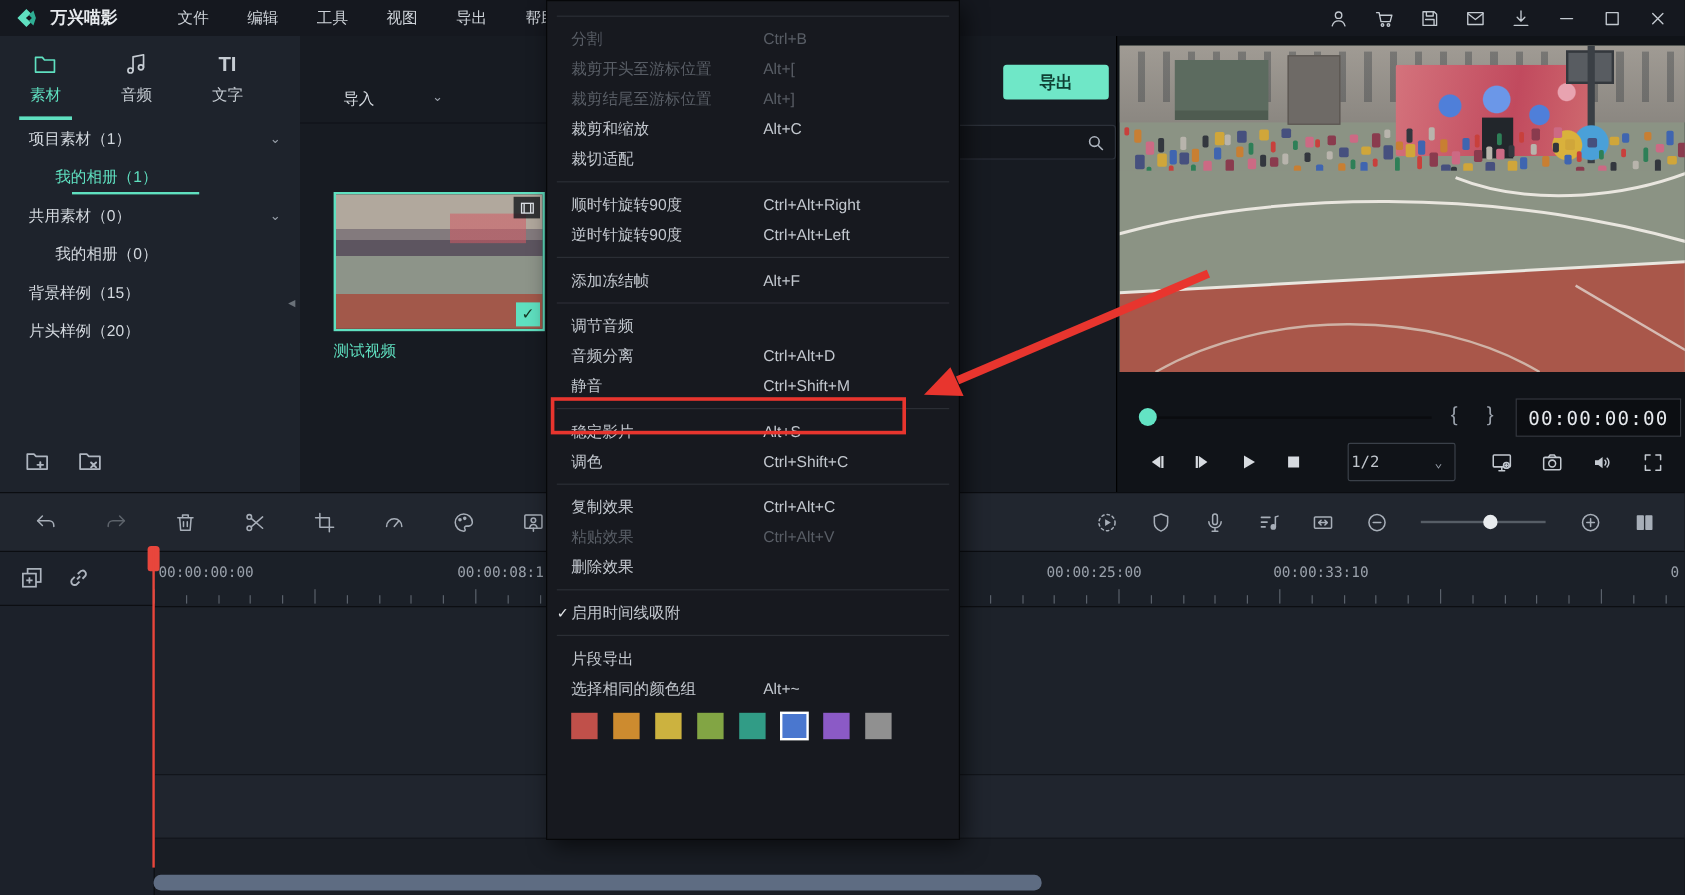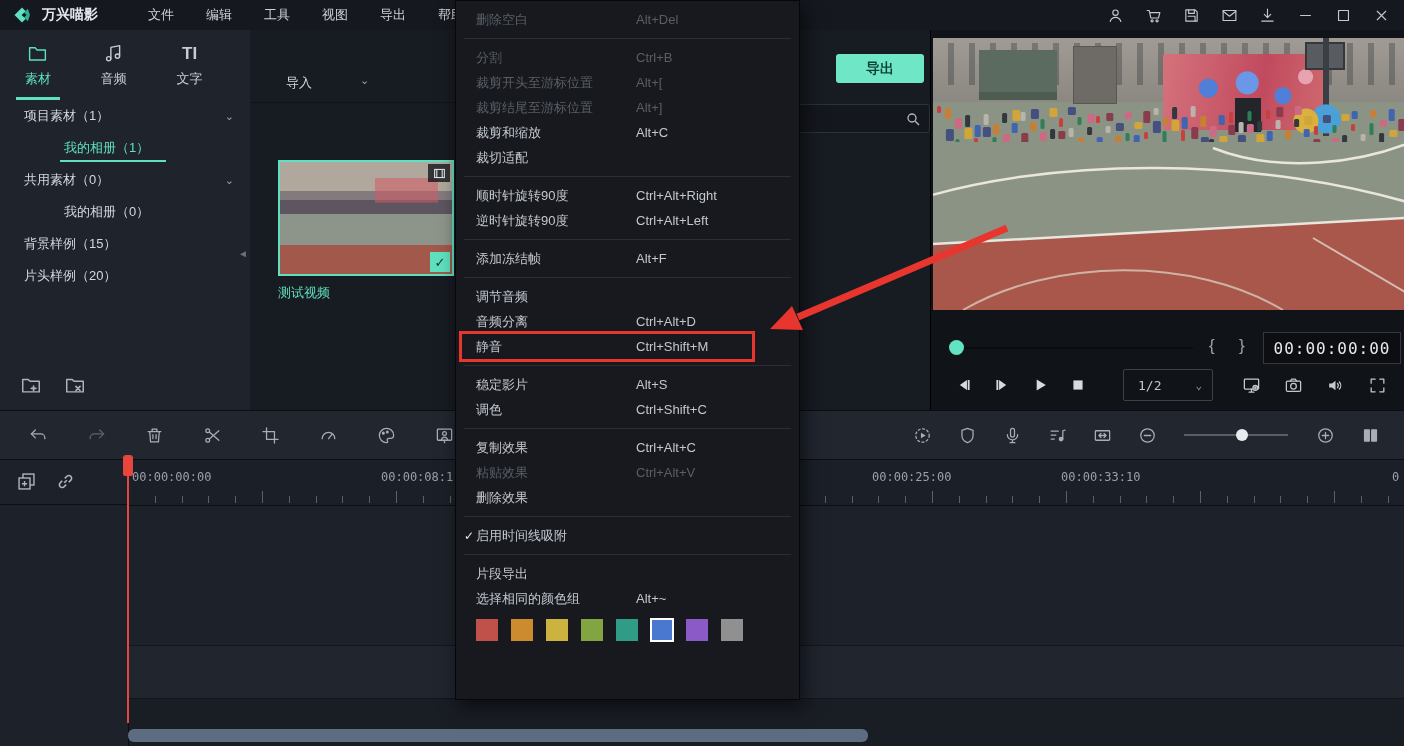--- a/index.html
+++ b/index.html
@@ -20,21 +20,21 @@
   .tb-ic .icon{width:17px;height:17px;}
   
   #tabbar{left:0;top:30px;width:455px;height:70px;background:#1e232c;display:flex;border-bottom:1px solid #11141a;}
   .tab{width:77px;display:flex;flex-direction:column;align-items:center;justify-content:center;gap:6px;font-size:13px;color:#c6ccd3;position:relative;}
   .tab .icon{width:21px;height:21px;text-align:center;}
   .tab.active{color:#5fe0c0;}
   .tab.active::after{content:"";position:absolute;bottom:0;left:16px;right:16px;height:3px;background:#5fe0c0;}
   
   #sidebar{left:0;top:100px;width:250px;height:310px;background:#1e232c;border-right:1px solid #11141a;}
   .sb-item{position:relative;font-size:13px;color:#d3d8de;height:32px;line-height:32px;padding-left:24px;}
-  .sb-item.indent{padding-left:64px;}
+  .sb-item.indent{padding-left:46px;}
   .sb-item.active{color:#5fe0c0;}
   .sb-item.active::after{content:"";position:absolute;left:60px;width:106px;bottom:2px;height:2px;background:#5fe0c0;}
   .sb-item .chev{position:absolute;right:16px;top:0;color:#9aa1ab;font-size:11px;}
   #sb-footer{position:absolute;left:0;bottom:10px;display:flex;gap:22px;padding-left:20px;}
   #sb-footer .icon{width:22px;height:22px;color:#aeb5bf;}
   #sb-collapse{position:absolute;right:2px;top:148px;color:#6a7179;font-size:10px;}
   
   #media{left:250px;top:30px;width:680px;height:380px;background:#171b22;}
   #import-row{position:absolute;left:0;top:0;width:205px;height:72px;border-bottom:1px solid #10131a;}
   #import-label{position:absolute;left:36px;top:44px;font-size:13px;color:#d3d8de;}
@@ -82,21 +82,21 @@
   #scrub-row{position:absolute;left:0;top:288px;width:474px;height:60px;}
   #scrub-line{position:absolute;left:22px;top:29px;width:240px;height:2px;background:#0a0c0f;}
   #scrub-dot{position:absolute;left:18px;top:22px;width:15px;height:15px;border-radius:50%;background:#63e3c4;}
   .brace{position:absolute;top:18px;color:#9aa1ab;font-size:17px;}
   #timecode{position:absolute;left:332px;top:14px;width:136px;height:30px;background:#0c0e12;border:1px solid #34383f;
             color:#e6e9ed;font-family:"DejaVu Sans Mono",monospace;font-size:16px;display:flex;align-items:center;justify-content:center;letter-spacing:1px;}
   #transport{position:absolute;left:0;top:330px;width:474px;height:50px;display:flex;align-items:center;}
   .tr-btn{width:38px;height:34px;display:flex;align-items:center;justify-content:center;color:#d7dbe0;}
   .tr-btn .icon{width:20px;height:20px;}
   #zoom-select{width:88px;height:30px;border:1px solid #3a4049;border-radius:2px;margin-left:26px;display:flex;align-items:center;color:#c0c6cd;font-size:13px;font-family:"DejaVu Sans Mono",monospace;}
-  #zoom-select span.v{margin-left:14px;flex:1;}
+  #zoom-select span.v{margin-left:2px;flex:1;}
   #zoom-select .chev{font-size:11px;margin-right:10px;color:#9aa1ab;}
   #util-icons{display:flex;margin-left:22px;gap:10px;}
   .ut-btn{width:32px;height:32px;display:flex;align-items:center;justify-content:center;color:#c3c9d0;}
   .ut-btn .icon{width:19px;height:19px;}
   
   #toolbar{left:0;top:410px;width:1404px;height:48px;background:#21262f;border-top:1px solid #0b0d11;border-bottom:1px solid #0b0d11;display:flex;align-items:center;z-index:4;}
   .tb-group{display:flex;align-items:center;}
   #tb-left{padding-left:26px;gap:34px;}
   #tb-right2{margin-left:auto;padding-right:22px;gap:21px;}
   .tl-btn{width:24px;height:24px;display:flex;align-items:center;justify-content:center;color:#a7aeb8;}
@@ -747,24 +747,20 @@
     </div>
 
   <div id="hscroll"></div>
 </div>
 
 <div id="playhead-cap"></div>
 <div id="playhead-line"></div>
 
 <div id="ctx" class="abs">
   <div id="ctx-items">
-      <div class="mi dis">
-        <span class="lbl">删除空白</span>
-        <span class="sc">Alt+Del</span>
-      </div>
       <div class="msep"></div>
       <div class="mi dis">
         <span class="lbl">分割</span>
         <span class="sc">Ctrl+B</span>
       </div>
       <div class="mi dis">
         <span class="lbl">裁剪开头至游标位置</span>
         <span class="sc">Alt+[</span>
       </div>
       <div class="mi dis">

